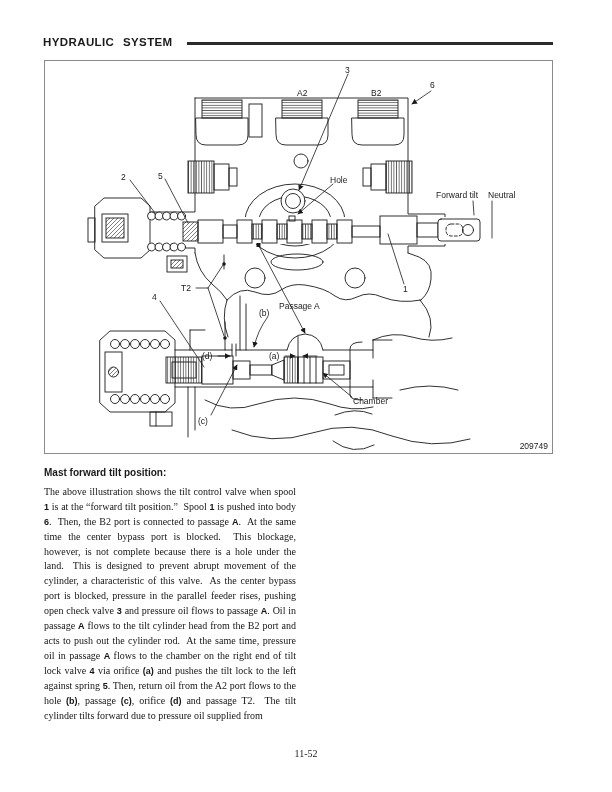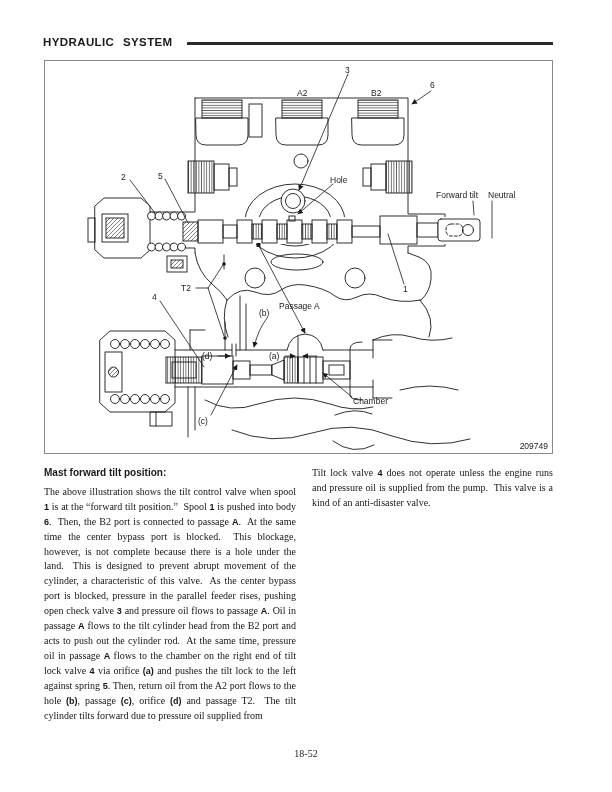--- a/index.html
+++ b/index.html
@@ -10,21 +10,21 @@
         letter-spacing:.4px;word-spacing:5px;white-space:nowrap;color:#1a1a1a;}
   .header-rule{flex:1;height:3px;background:#2a2a2a;margin-left:14px;margin-top:2px;}
   .figure-frame{position:absolute;left:44px;top:60px;width:509px;height:394px;
         border:1px solid #8a8a8a;box-sizing:border-box;background:#fff;}
   .figure-frame svg{display:block;width:507px;height:392px;}
   svg{stroke:#1a1a1a;fill:none;stroke-width:.9;stroke-linecap:round;}
   .lbl{fill:#1a1a1a;stroke:none;font-family:"Liberation Sans",sans-serif;font-size:8.5px;}
   .fil{fill:#1a1a1a;stroke:none;}
   .wf{fill:#fff;}
   .ldr{stroke-width:.8;}
-  .text-columns{position:absolute;left:44px;top:466px;width:509px;display:flex;gap:16px;}
+  .text-columns{position:absolute;left:44px;top:466px;width:509px;display:flex;gap:8px;}
   .col{font-size:10px;line-height:14.9px;text-align:justify;color:#151515;}
   .col-left{width:252px;}
   .col-right{width:241px;}
   .sec-heading{font-family:"Liberation Sans",sans-serif;font-weight:bold;font-size:10px;
         margin:0 0 4px 0;color:#1a1a1a;text-align:left;}
   .col p{margin:0 0 2px 0;}
   .col b{font-family:"Liberation Sans",sans-serif;font-weight:700;font-size:9px;}
   .page-number{position:absolute;top:748px;left:0;width:612px;text-align:center;
         font-size:10px;color:#222;}
 </style>
@@ -244,18 +244,17 @@
       </g>
     </svg>
   </div>
 
   <div class="text-columns">
     <div class="col col-left">
       <h3 class="sec-heading">Mast forward tilt position:</h3>
       <p>The above illustration shows the tilt control valve when spool <b>1</b> is at the “forward tilt position.”&nbsp; Spool <b>1</b> is pushed into body <b>6</b>.&nbsp; Then, the B2 port is connected to passage <b>A</b>.&nbsp; At the same time the center bypass port is blocked.&nbsp; This blockage, however, is not complete because there is a hole under the land.&nbsp; This is designed to prevent abrupt movement of the cylinder, a characteristic of this valve.&nbsp; As the center bypass port is blocked, pressure in the parallel feeder rises, pushing open check valve <b>3</b> and pressure oil flows to passage <b>A</b>. Oil in passage <b>A</b> flows to the tilt cylinder head from the B2 port and acts to push out the cylinder rod.&nbsp; At the same time, pressure oil in passage <b>A</b> flows to the chamber on the right end of tilt lock valve <b>4</b> via orifice <b>(a)</b> and pushes the tilt lock to the left against spring <b>5</b>. Then, return oil from the A2 port flows to the hole <b>(b)</b>, passage <b>(c)</b>, orifice <b>(d)</b> and passage T2.&nbsp; The tilt cylinder tilts forward due to pressure oil supplied from</p>
     </div>
     <div class="col col-right">
-      <p>Tilt lock valve <b>4</b> does not operate unless the engine runs and pressure oil is supplied from the pump.&nbsp; This valve is a kind of an anti-disaster valve.</p>
     </div>
   </div>
 
-  <div class="page-number">18-52</div>
+  <div class="page-number">11-52</div>
 </div>
 
 </body></html>

